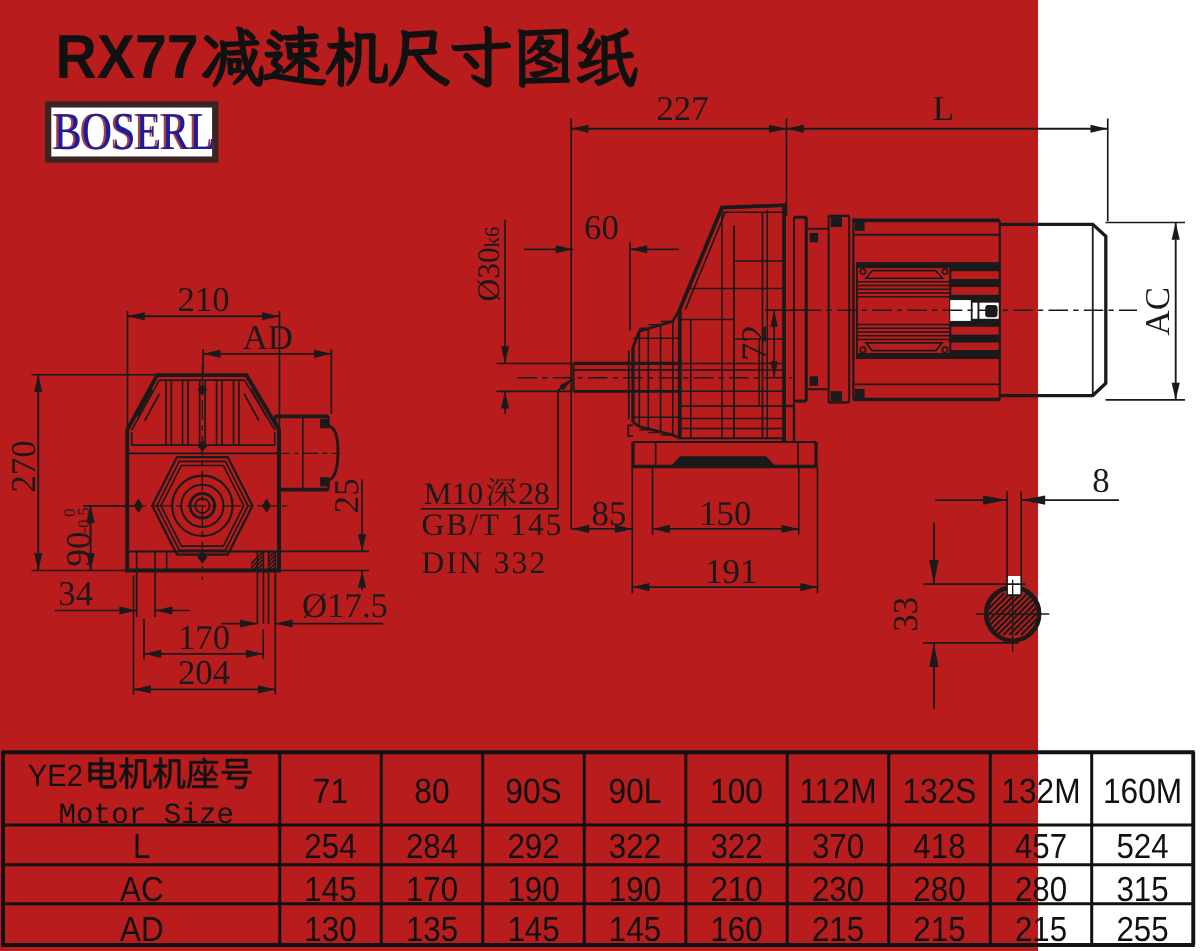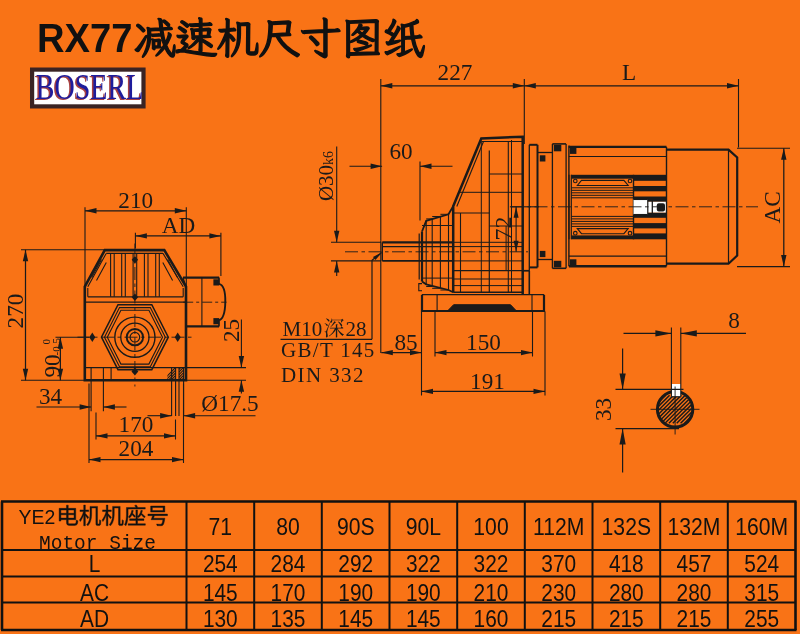--- a/index.html
+++ b/index.html
@@ -1,15 +1,15 @@
 <!DOCTYPE html>
 <html><head><meta charset="utf-8">
 <style>
 html,body{margin:0;padding:0;background:#fff;width:800px;height:634px;overflow:hidden}
-#page{position:relative;width:800px;height:634px;background:#f97316;font-family:"Liberation Sans",sans-serif}
+#page{position:relative;width:692px;height:634px;background:#b91c1c;font-family:"Liberation Sans",sans-serif}
 </style></head>
 <body>
 <div id="page">
 <svg width="800" height="634" viewBox="0 0 800 634" style="position:absolute;left:0;top:0">
 <text transform="translate(37,52.2) scale(0.92,1)" font-family="Liberation Sans" font-weight="bold" font-size="41.5" fill="#111">RX77</text>
 <rect x="32.1" y="69.6" width="111.4" height="36.8" fill="#fff" stroke="#3a2424" stroke-width="4.2"></rect>
 <text transform="translate(34.3,99.5) scale(0.79,1)" font-family="Liberation Serif" font-size="35.5" fill="#a84040">BOSERL</text>
 <text transform="translate(35.8,99) scale(0.79,1)" font-family="Liberation Serif" font-size="35.5" fill="#1e1c9c">BOSERL</text>
 <path transform="translate(133.0,53.5) scale(0.04350)" d="M952.0 -204.0Q940.0 -204.0 935.0 -168.0Q925.0 -83.0 913.0 -36.5Q901.0 10.0 895.0 10.0Q889.0 10.0 852.5 -38.5Q816.0 -87.0 772.0 -190.0Q804.0 -243.0 841.0 -325.5Q878.0 -408.0 878.0 -427.5Q878.0 -447.0 838.0 -469.0Q823.0 -476.0 817.5 -476.0Q812.0 -476.0 812.0 -470.0V-466.0Q814.0 -462.0 814.0 -456.0V-440.0Q814.0 -430.0 798.0 -377.5Q782.0 -325.0 747.0 -257.0Q717.0 -335.0 693.0 -496.0Q688.0 -529.0 686.0 -540.0L876.0 -551.0Q903.0 -553.0 903.0 -565.0Q903.0 -579.0 875.0 -598.0Q864.0 -606.0 858.0 -606.0Q852.0 -606.0 842.0 -602.5Q832.0 -599.0 824.0 -598.5Q816.0 -598.0 806.0 -597.0L680.0 -589.0Q670.0 -654.0 661.0 -772.0Q659.0 -791.0 631.0 -798.5Q603.0 -806.0 589.0 -806.0Q575.0 -806.0 575.0 -800.5Q575.0 -795.0 583.5 -787.0Q592.0 -779.0 595.5 -768.5Q599.0 -758.0 602.0 -732.0Q605.0 -706.0 609.5 -665.5Q614.0 -625.0 619.0 -585.0L405.0 -572.0Q353.0 -598.0 338.5 -598.0Q324.0 -598.0 324.0 -590.0Q324.0 -586.0 326.0 -581.0L332.0 -567.0Q342.0 -540.0 342.0 -473.0V-404.0Q342.0 -357.0 335.0 -283.0Q321.0 -120.0 225.0 56.0Q217.0 71.0 217.0 80.0Q217.0 89.0 223.0 89.0Q229.0 89.0 250.0 68.0Q271.0 47.0 297.5 6.5Q324.0 -34.0 348.5 -92.5Q373.0 -151.0 388.5 -229.0Q404.0 -307.0 404.0 -479.0V-524.0L626.0 -537.0Q642.0 -436.0 659.0 -354.0Q676.0 -272.0 708.0 -190.0Q641.0 -80.0 541.0 27.0Q526.0 43.0 526.0 50.5Q526.0 58.0 532.5 58.0Q539.0 58.0 569.5 36.0Q600.0 14.0 643.5 -28.5Q687.0 -71.0 732.0 -132.0Q767.0 -52.0 797.0 -8.0Q859.0 83.0 905.0 83.0Q923.0 83.0 936.5 68.0Q950.0 53.0 954.0 20.0Q966.0 -72.0 966.0 -138.0Q966.0 -204.0 952.0 -204.0ZM787.0 -641.0Q803.0 -624.0 813.0 -624.0Q823.0 -624.0 833.5 -639.0Q844.0 -654.0 844.0 -659.0Q844.0 -671.0 785.5 -719.5Q727.0 -768.0 714.5 -768.0Q702.0 -768.0 694.0 -757.0Q686.0 -746.0 686.0 -738.5Q686.0 -731.0 695.0 -724.0Q743.0 -688.0 787.0 -641.0ZM446.0 -442.0 424.0 -445.0Q418.0 -445.0 418.0 -441.0Q418.0 -437.0 424.0 -421.0Q435.0 -393.0 459.0 -393.0L472.0 -394.0L614.0 -401.0Q635.0 -403.0 635.0 -415.0Q635.0 -427.0 620.0 -440.5Q605.0 -454.0 598.0 -454.0Q591.0 -454.0 583.0 -450.0Q575.0 -446.0 563.0 -446.0L466.0 -443.0ZM591.0 -325.0 498.0 -319.0Q456.0 -331.0 443.5 -331.0Q431.0 -331.0 431.0 -326.0Q431.0 -321.0 437.0 -311.0Q443.0 -301.0 444.0 -277.0L450.0 -166.0V-155.0L447.0 -122.0Q447.0 -110.0 462.5 -99.5Q478.0 -89.0 488.0 -89.0Q504.0 -89.0 504.0 -106.0V-109.0L503.0 -126.0L612.0 -132.0Q623.0 -133.0 630.5 -135.0Q638.0 -137.0 638.0 -145.5Q638.0 -154.0 621.0 -178.0L632.0 -282.0Q633.0 -287.0 635.0 -291.0Q637.0 -295.0 637.0 -301.0Q637.0 -307.0 626.0 -316.5Q615.0 -326.0 603.0 -326.0ZM577.0 -280.0 571.0 -174.0 501.0 -171.0 497.0 -275.0ZM274.0 -536.0Q274.0 -545.0 222.5 -593.0Q171.0 -641.0 146.0 -658.0Q121.0 -675.0 115.0 -675.0Q109.0 -675.0 97.0 -663.5Q85.0 -652.0 85.0 -644.5Q85.0 -637.0 88.5 -632.5Q92.0 -628.0 126.0 -599.0Q160.0 -570.0 193.5 -532.0Q227.0 -494.0 234.5 -494.0Q242.0 -494.0 250.0 -501.0Q274.0 -520.0 274.0 -536.0ZM111.0 -48.0H115.0Q127.0 -48.0 135.5 -58.5Q144.0 -69.0 179.0 -124.5Q214.0 -180.0 263.5 -280.0Q313.0 -380.0 313.0 -397.0Q313.0 -414.0 306.0 -414.0Q293.0 -414.0 274.0 -384.0Q174.0 -224.0 96.0 -126.0Q80.0 -106.0 64.5 -98.5Q49.0 -91.0 49.0 -84.0Q49.0 -82.0 62.0 -68.0Q75.0 -54.0 111.0 -48.0Z" fill="#111" stroke="#111" stroke-width="34.48"></path>
 <path transform="translate(174.5,53.5) scale(0.04350)" d="M899.0 64.0H910.0Q928.0 63.0 936.5 57.0Q945.0 51.0 961.0 25.0Q969.0 12.0 969.0 8.0Q969.0 0.0 953.0 0.0H945.0Q937.0 1.0 927.5 1.0Q918.0 1.0 907.0 1.0Q860.0 1.0 797.0 -4.5Q734.0 -10.0 663.5 -19.0Q593.0 -28.0 523.0 -39.0Q453.0 -50.0 392.0 -60.5Q331.0 -71.0 287.0 -80.0Q257.0 -86.0 226.0 -89.0Q272.0 -128.0 290.5 -148.0Q309.0 -168.0 309.0 -187.0Q309.0 -198.0 304.5 -205.0Q300.0 -212.0 281.5 -224.5Q263.0 -237.0 220.0 -264.0Q214.0 -269.0 214.0 -271.0Q214.0 -273.0 216.0 -275.0Q233.0 -297.0 251.0 -319.0Q269.0 -341.0 294.0 -369.0Q299.0 -374.0 304.5 -380.5Q310.0 -387.0 310.0 -394.0Q310.0 -407.0 296.0 -417.5Q282.0 -428.0 271.0 -428.0Q269.0 -428.0 266.5 -427.5Q264.0 -427.0 261.0 -427.0L124.0 -415.0Q119.0 -414.0 113.5 -414.0Q108.0 -414.0 103.0 -414.0Q86.0 -414.0 71.0 -417.0Q70.0 -417.0 68.5 -417.5Q67.0 -418.0 66.0 -418.0Q59.0 -418.0 59.0 -411.0L62.0 -398.0Q66.0 -386.0 77.5 -373.5Q89.0 -361.0 111.0 -361.0Q117.0 -361.0 123.5 -361.5Q130.0 -362.0 139.0 -363.0L224.0 -371.0Q208.0 -352.0 194.5 -335.0Q181.0 -318.0 170.0 -303.0Q152.0 -278.0 152.0 -261.0Q152.0 -241.0 179.0 -225.0Q212.0 -207.0 238.0 -189.0Q242.0 -185.0 242.0 -182.0Q242.0 -181.0 240.0 -177.0Q223.0 -157.0 200.5 -135.5Q178.0 -114.0 149.0 -90.0Q94.0 -86.0 69.5 -80.5Q45.0 -75.0 39.5 -68.5Q34.0 -62.0 34.0 -55.0L35.0 -45.0Q36.0 -35.0 41.0 -25.0Q46.0 -15.0 58.0 -15.0Q61.0 -15.0 65.5 -16.5Q70.0 -18.0 76.0 -19.0Q106.0 -28.0 132.0 -32.0Q158.0 -36.0 180.0 -36.0Q207.0 -36.0 231.0 -32.5Q255.0 -29.0 278.0 -24.0Q322.0 -16.0 386.0 -4.5Q450.0 7.0 524.0 19.0Q598.0 31.0 670.0 41.0Q742.0 51.0 802.5 57.5Q863.0 64.0 899.0 64.0ZM573.0 -517.0 572.0 -408.0 459.0 -404.0 450.0 -510.0ZM767.0 -527.0 752.0 -416.0 629.0 -411.0 630.0 -520.0ZM241.0 -469.0Q251.0 -469.0 258.5 -478.5Q266.0 -488.0 270.5 -499.0Q275.0 -510.0 275.0 -512.0Q275.0 -517.0 272.0 -522.0Q269.0 -527.0 256.5 -537.0Q244.0 -547.0 216.0 -565.0Q188.0 -583.0 138.0 -612.0Q127.0 -619.0 119.0 -619.0Q109.0 -619.0 97.0 -604.0Q88.0 -594.0 88.0 -586.0Q88.0 -576.0 106.0 -565.0Q133.0 -548.0 160.5 -527.5Q188.0 -507.0 219.0 -481.0Q226.0 -476.0 231.0 -472.5Q236.0 -469.0 241.0 -469.0ZM288.0 -603.0Q294.0 -603.0 303.0 -610.5Q312.0 -618.0 318.5 -627.5Q325.0 -637.0 325.0 -644.0Q325.0 -651.0 311.5 -664.5Q298.0 -678.0 278.0 -693.5Q258.0 -709.0 236.5 -723.0Q215.0 -737.0 198.0 -746.0Q181.0 -755.0 175.0 -755.0Q164.0 -755.0 154.0 -742.0Q144.0 -729.0 144.0 -724.0Q144.0 -716.0 160.0 -705.0Q189.0 -686.0 216.0 -663.5Q243.0 -641.0 269.0 -615.0Q281.0 -603.0 288.0 -603.0ZM629.0 -363.0 812.0 -371.0Q820.0 -372.0 827.5 -373.5Q835.0 -375.0 835.0 -381.0Q835.0 -386.0 829.0 -394.0Q823.0 -402.0 808.0 -415.0L828.0 -524.0Q829.0 -529.0 833.5 -534.0Q838.0 -539.0 838.0 -545.0Q838.0 -553.0 823.0 -566.0Q808.0 -579.0 792.0 -579.0H785.0L630.0 -570.0V-636.0L843.0 -649.0Q850.0 -650.0 855.0 -653.5Q860.0 -657.0 860.0 -663.0Q860.0 -673.0 849.0 -683.5Q838.0 -694.0 825.0 -701.0Q812.0 -708.0 806.0 -708.0Q802.0 -708.0 800.0 -707.0Q790.0 -703.0 779.5 -701.0Q769.0 -699.0 755.0 -698.0L630.0 -690.0V-792.0Q630.0 -806.0 615.5 -811.5Q601.0 -817.0 586.5 -818.0Q572.0 -819.0 571.0 -819.0Q556.0 -819.0 556.0 -811.0Q556.0 -807.0 562.0 -799.0Q570.0 -789.0 572.0 -779.0Q574.0 -769.0 574.0 -758.0V-687.0L402.0 -676.0H391.0Q370.0 -676.0 353.0 -680.0Q350.0 -681.0 346.0 -681.0Q340.0 -681.0 340.0 -675.0Q340.0 -671.0 341.0 -668.0Q346.0 -655.0 358.0 -638.0Q370.0 -621.0 395.0 -621.0Q402.0 -621.0 410.5 -621.5Q419.0 -622.0 429.0 -623.0L573.0 -632.0V-567.0L444.0 -560.0Q421.0 -566.0 406.0 -568.5Q391.0 -571.0 383.0 -571.0Q371.0 -571.0 371.0 -565.0Q371.0 -559.0 381.0 -544.0Q385.0 -538.0 388.0 -527.5Q391.0 -517.0 392.0 -506.0L403.0 -403.0Q403.0 -399.0 403.5 -395.5Q404.0 -392.0 404.0 -388.0Q404.0 -382.0 403.5 -376.0Q403.0 -370.0 402.0 -363.0V-357.0Q402.0 -344.0 411.5 -336.0Q421.0 -328.0 432.5 -325.0Q444.0 -322.0 448.0 -322.0Q458.0 -322.0 461.5 -328.0Q465.0 -334.0 465.0 -342.0V-346.0L464.0 -355.0L539.0 -358.0Q493.0 -296.0 442.0 -243.0Q391.0 -190.0 341.0 -151.0Q317.0 -133.0 317.0 -122.0Q317.0 -116.0 326.0 -116.0Q338.0 -116.0 363.0 -130.0Q388.0 -144.0 419.0 -167.0Q450.0 -190.0 480.5 -217.5Q511.0 -245.0 536.0 -273.0Q561.0 -301.0 574.0 -324.0L573.0 -307.0Q572.0 -290.0 572.0 -276.0Q572.0 -255.0 572.0 -230.0Q572.0 -205.0 572.0 -188.0L571.0 -170.0Q571.0 -152.0 569.5 -131.5Q568.0 -111.0 564.0 -88.0Q564.0 -86.0 563.5 -84.0Q563.0 -82.0 563.0 -80.0Q563.0 -68.0 573.0 -58.0Q583.0 -48.0 595.0 -42.5Q607.0 -37.0 612.0 -37.0Q621.0 -37.0 625.0 -45.0Q629.0 -53.0 629.0 -66.0V-278.0Q680.0 -247.0 725.5 -216.0Q771.0 -185.0 817.0 -149.0Q831.0 -138.0 839.0 -138.0Q847.0 -138.0 854.5 -146.0Q862.0 -154.0 866.5 -164.0Q871.0 -174.0 871.0 -179.0Q871.0 -190.0 850.0 -204.0Q819.0 -226.0 786.0 -247.0Q753.0 -268.0 724.0 -285.5Q695.0 -303.0 675.0 -313.5Q655.0 -324.0 650.0 -324.0Q639.0 -324.0 629.0 -307.0Z" fill="#111" stroke="#111" stroke-width="34.48"></path>

